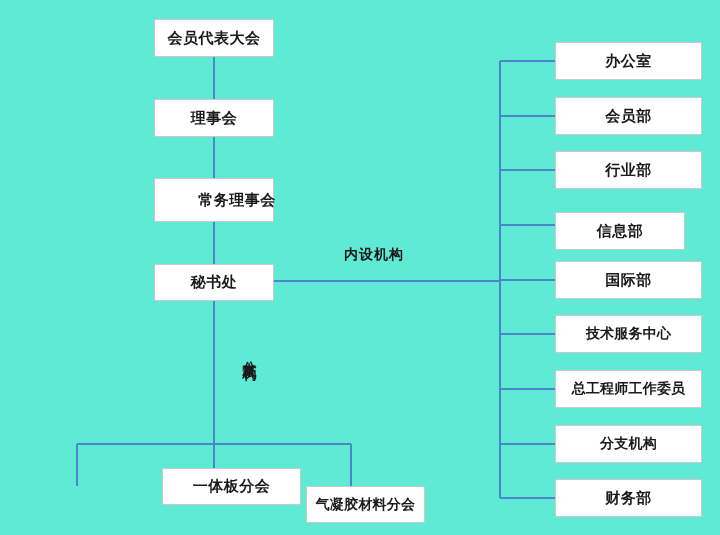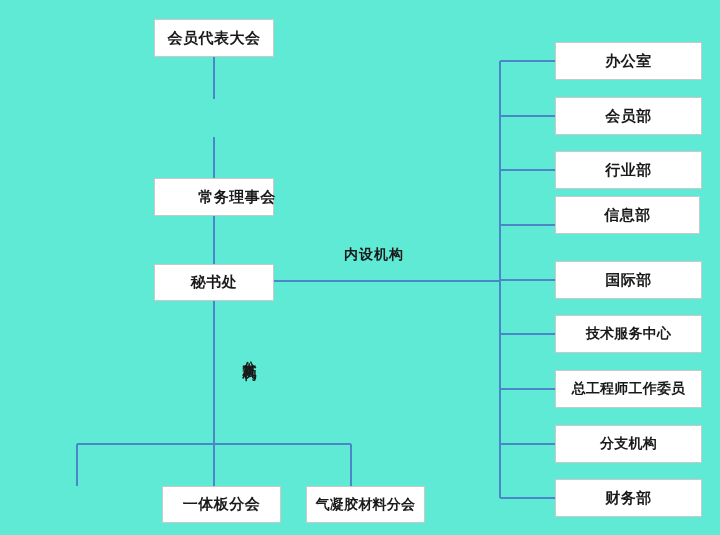--- a/index.html
+++ b/index.html
@@ -93,55 +93,58 @@
       <line x1="500" y1="389" x2="555" y2="389"></line>
       <line x1="500" y1="444" x2="555" y2="444"></line>
       <line x1="500" y1="498" x2="555" y2="498"></line>
     </g>
   </svg>
 
   <div class="node-box" style="left:154px; top:19px; width:120px; height:38px;">
     <span class="node-label">会员代表大会</span>
   </div>
 
+  <div class="node-box" style="left:154px; top:99px; width:120px; height:38px;">
+    <span class="node-label">理事会</span>
+  </div>
 
-  <div class="node-box" style="left:154px; top:178px; width:120px; height:38px;padding-left:46px;">
+  <div class="node-box" style="left:154px; top:178px; width:120px; height:44px;padding-left:46px;">
     <span class="node-label">常务理事会</span>
   </div>
 
   <div class="node-box" style="left:154px; top:264px; width:120px; height:37px;">
     <span class="node-label">秘书处</span>
   </div>
 
   <div class="edge-caption" style="left:344px; top:246px;">内设机构</div>
 
   <div class="edge-caption vertical" style="left:241px; top:350px;">分支机构</div>
 
 
-  <div class="node-box" style="left:162px; top:486px; width:119px; height:37px;">
+  <div class="node-box" style="left:162px; top:468px; width:139px; height:37px;">
     <span class="node-label">一体板分会</span>
   </div>
 
   <div class="node-box" style="left:306px; top:486px; width:119px; height:37px;">
     <span class="node-label small">气凝胶材料分会</span>
   </div>
 
   <div class="node-box" style="left:555px; top:42px; width:147px; height:38px;">
     <span class="node-label">办公室</span>
   </div>
 
   <div class="node-box" style="left:555px; top:97px; width:147px; height:38px;">
     <span class="node-label">会员部</span>
   </div>
 
   <div class="node-box" style="left:555px; top:151px; width:147px; height:38px;">
     <span class="node-label">行业部</span>
   </div>
 
-  <div class="node-box" style="left:555px; top:196px; width:145px; height:38px;">
+  <div class="node-box" style="left:555px; top:212px; width:130px; height:38px;">
     <span class="node-label">信息部</span>
   </div>
 
   <div class="node-box" style="left:555px; top:261px; width:147px; height:38px;">
     <span class="node-label">国际部</span>
   </div>
 
   <div class="node-box" style="left:555px; top:315px; width:147px; height:38px;">
     <span class="node-label small">技术服务中心</span>
   </div>

